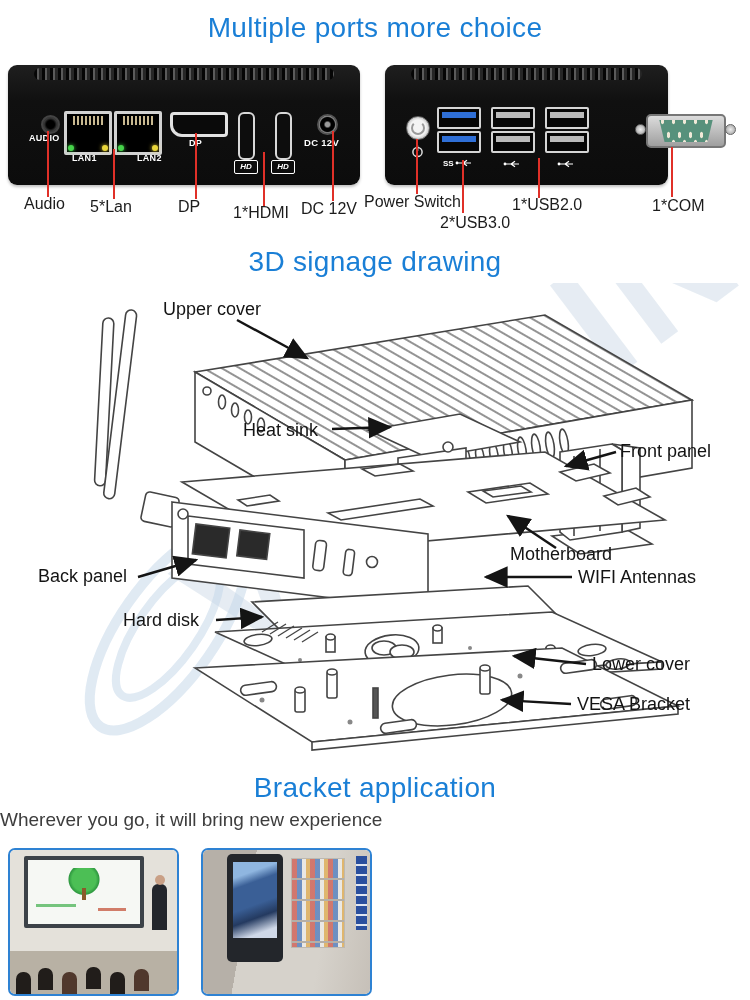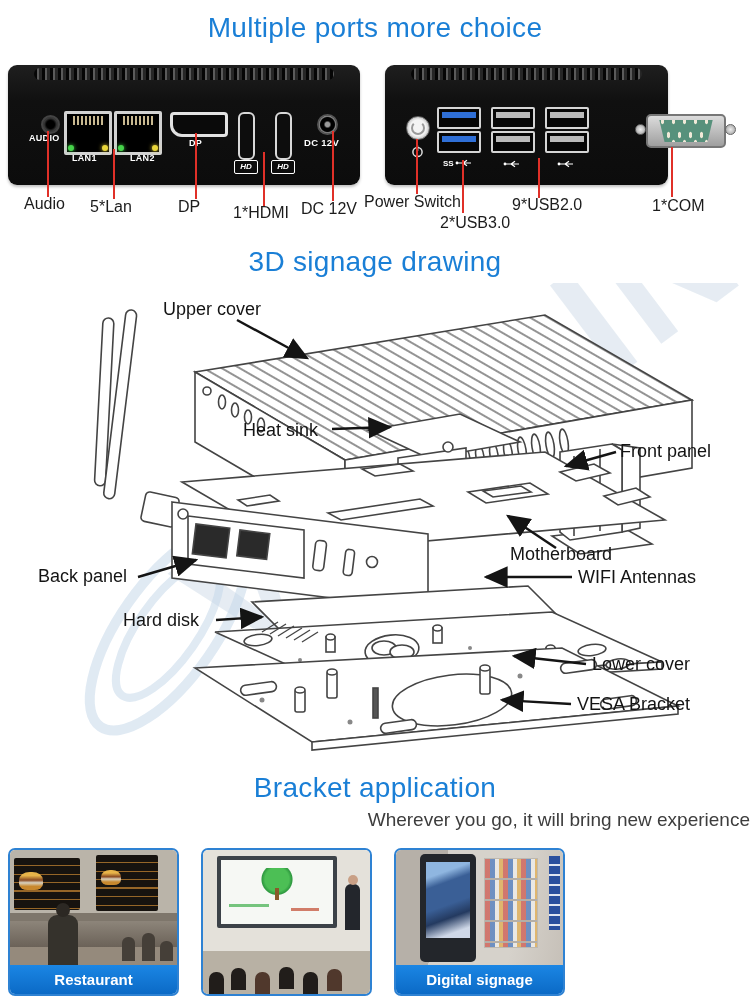--- a/index.html
+++ b/index.html
@@ -1,21 +1,21 @@
 <!DOCTYPE html>
 <html><head>
 <meta charset="utf-8">
 <style>
   html,body{margin:0;padding:0}
   body{width:750px;height:1000px;background:#fff;position:relative;overflow:hidden;
        font-family:"Liberation Sans",sans-serif;color:#1c1c1c}
   .abs{position:absolute}
   .blue-title{position:absolute;left:0;width:750px;text-align:center;color:#1a7fd6;
               font-size:28px;letter-spacing:.3px;white-space:nowrap}
-  .subtitle{position:absolute;left:0;width:750px;text-align:right;color:#3d3d3d;font-size:19px}
+  .subtitle{position:absolute;left:0;width:750px;text-align:left;color:#3d3d3d;font-size:19px}
 
   
   .device{position:absolute;height:120px;background:linear-gradient(#1f1f1f,#101010 30%,#0c0c0c);
           border-radius:9px;box-shadow:0 2px 3px rgba(0,0,0,.25)}
   .fins{position:absolute;top:3px;left:26px;right:26px;height:12px;border-radius:6px;
         background:repeating-linear-gradient(90deg,#050505 0 3px,#5a5a5a 3px 5px,#262626 5px 8px)}
   .plabel{position:absolute;color:#fff;font-weight:bold;font-size:9px;letter-spacing:.3px;white-space:nowrap}
   .jack{position:absolute;border-radius:50%}
   .jack.audio{width:15px;height:15px;background:radial-gradient(circle,#000 38%,#3a3a3a 62%,#161616);border:2px solid #444}
   .jack.dc{width:17px;height:17px;background:radial-gradient(circle,#999 0 18%,#000 32% 58%,#b0b0b0 70%);border:2px solid #555}
@@ -120,21 +120,21 @@
     <div class="pins"></div>
     <div class="led g"></div>
     <div class="led y"></div>
   </div>
   <div class="plabel" style="left:64px;top:88px">LAN1</div>
   <div class="rj45" style="left:106px;top:46px">
     <div class="pins"></div>
     <div class="led g"></div>
     <div class="led y"></div>
   </div>
-  <div class="plabel" style="left:122px;top:88px">LAN2</div>
+  <div class="plabel" style="left:129px;top:88px">LAN2</div>
   <div class="dp" style="left:162px;top:47px"></div>
   <div class="plabel" style="left:181px;top:73px">DP</div>
   <div class="hdmi" style="left:230px;top:47px"></div>
   <div class="hdbadge" style="left:226px;top:95px">HD</div>
   <div class="hdmi" style="left:267px;top:47px"></div>
   <div class="hdbadge" style="left:263px;top:95px">HD</div>
   <div class="jack dc" style="left:309px;top:49px"></div>
   <div class="plabel" style="left:296px;top:72px;font-size:9.5px">DC 12V</div>
 </div>
 
@@ -196,21 +196,21 @@
 <div class="rl" style="left:538px;top:158px;height:40px"></div>
 <div class="rl" style="left:671px;top:147px;height:50px"></div>
 
 <div class="co" style="left:24px;top:195px">Audio</div>
 <div class="co" style="left:90px;top:198px">5*Lan</div>
 <div class="co" style="left:178px;top:198px">DP</div>
 <div class="co" style="left:233px;top:204px">1*HDMI</div>
 <div class="co" style="left:301px;top:200px">DC 12V</div>
 <div class="co" style="left:364px;top:193px">Power Switch</div>
 <div class="co" style="left:440px;top:214px">2*USB3.0</div>
-<div class="co" style="left:512px;top:196px">9*USB2.0</div>
+<div class="co" style="left:512px;top:196px">1*USB2.0</div>
 <div class="co" style="left:652px;top:197px">1*COM</div>
 
 <div class="blue-title" style="top:246px">3D signage drawing</div>
 
 <svg class="abs" style="left:0;top:283px" width="750" height="492" viewBox="0 283 750 492">
   <defs>
     <marker id="ah" markerWidth="10" markerHeight="9" refX="9" refY="4.5" orient="auto">
       <path d="M0,0 L10,4.5 L0,9 z" fill="#141414"></path>
     </marker>
     <pattern id="fins" width="12" height="9" patternUnits="userSpaceOnUse" patternTransform="rotate(30)">
@@ -376,34 +376,20 @@
     <line x1="586" y1="664" x2="514" y2="656" marker-end="url(#ah)"></line>
     <line x1="571" y1="704" x2="502" y2="700" marker-end="url(#ah)"></line>
   </g>
 </svg>
 
 <div class="blue-title" style="top:772px">Bracket application</div>
 <div class="subtitle" style="top:809px">Wherever you go, it will bring new experience</div>
 
 <div class="cards">
 
-  <div class="card">
-    <div class="photo s-rest">
-      <div class="mboard m1"></div>
-      <div class="mboard m2"></div>
-      <div class="burger b1"></div>
-      <div class="burger b2"></div>
-      <div class="counter"></div>
-      <div class="person p-main"></div>
-      <div class="psm" style="left:112px"></div>
-      <div class="psm" style="left:132px;height:28px"></div>
-      <div class="psm" style="left:150px;height:20px"></div>
-    </div>
-    <div class="caption">Restaurant</div>
-  </div>
 
   <div class="card">
     <div class="photo s-edu">
       <div class="wboard">
         <div class="tree"></div>
         <div class="wline" style="left:8px;top:44px;width:40px"></div>
         <div class="wline" style="left:70px;top:48px;width:28px;background:#c2482e"></div>
       </div>
       <div class="teacher"></div>
       <div class="kid" style="left:6px;bottom:0"></div>
@@ -416,17 +402,16 @@
   </div>
 
   <div class="card">
     <div class="photo s-sign">
       <div class="kiosk">
         <div class="kscreen"></div>
       </div>
       <div class="shelf"></div>
       <div class="signblue"></div>
     </div>
-    <div class="caption">Digital signage</div>
   </div>
 
 
 </div>
 
 </body></html>

